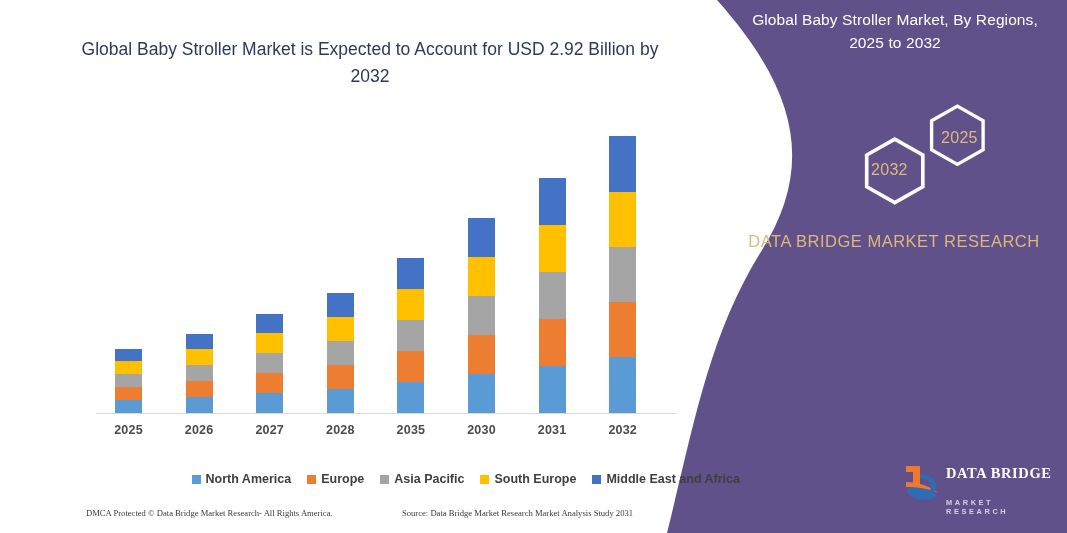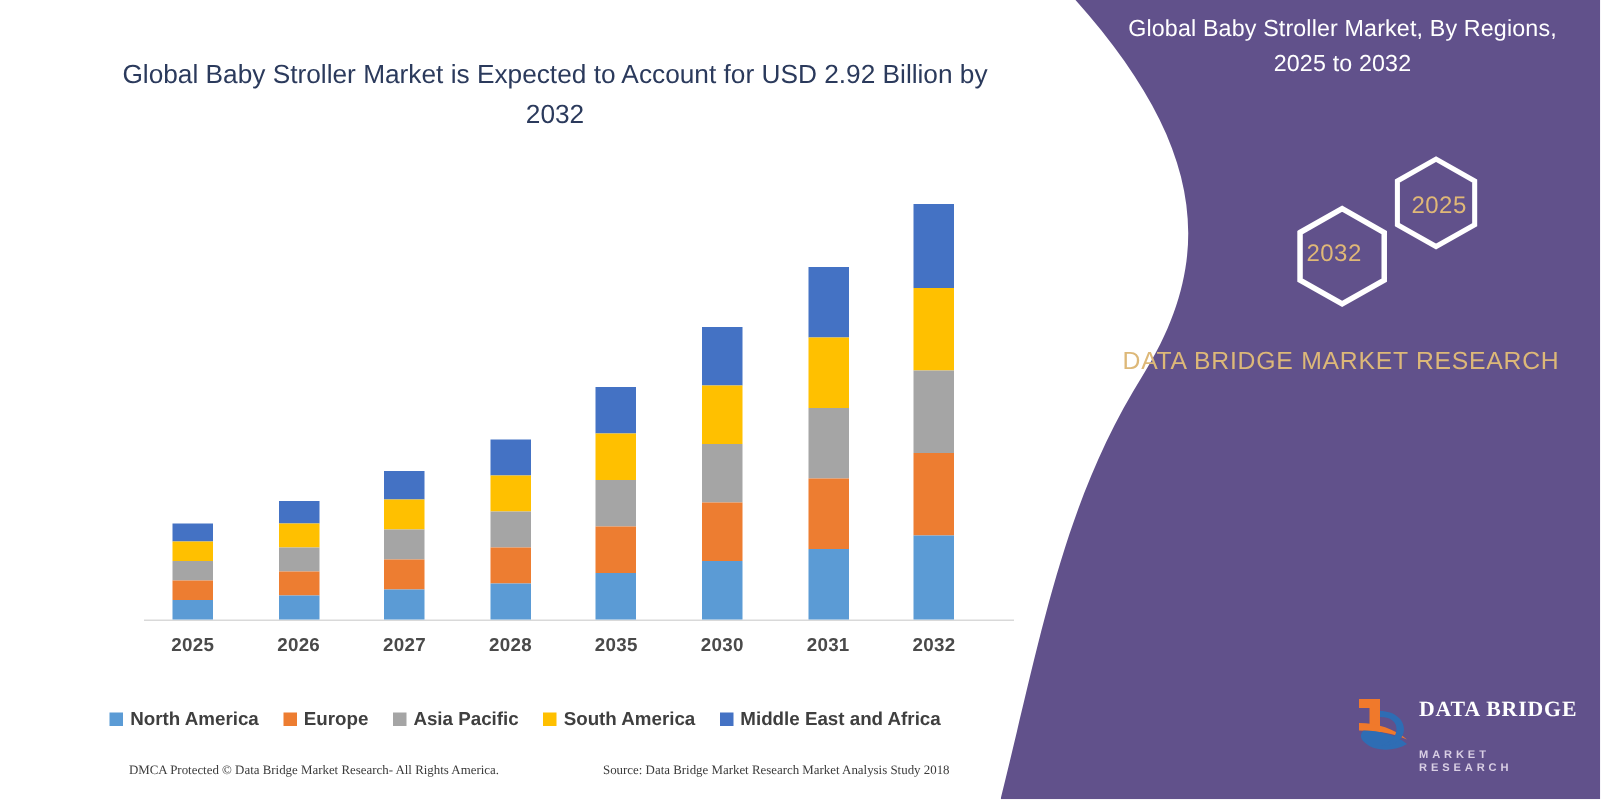--- a/index.html
+++ b/index.html
@@ -157,23 +157,24 @@
     letter-spacing: 0.2px;
   }
 
   
   .legend {
     position: absolute;
     top: 472px;
     left: 0;
     width: 700px;
     display: flex;
-    justify-content: center;
+    justify-content: flex-end;
     align-items: center;
     gap: 16px;
+    padding-left: 40px;
   }
   .legend-item {
     display: flex;
     align-items: center;
     gap: 5px;
   }
   .legend-swatch {
     width: 9px;
     height: 9px;
     display: block;
@@ -335,26 +336,26 @@
       <div class="legend-item">
         <span class="legend-swatch" style="background: rgb(237, 125, 49);"></span>
         <span class="legend-label">Europe</span>
       </div>
       <div class="legend-item">
         <span class="legend-swatch" style="background: rgb(165, 165, 165);"></span>
         <span class="legend-label">Asia Pacific</span>
       </div>
       <div class="legend-item">
         <span class="legend-swatch" style="background: rgb(255, 192, 0);"></span>
-        <span class="legend-label">South America</span>
+        <span class="legend-label">South Europe</span>
       </div>
       <div class="legend-item">
         <span class="legend-swatch" style="background: rgb(68, 114, 196);"></span>
         <span class="legend-label">Middle East and Africa</span>
       </div>
     </div>
 
   <div class="footer">
     <div class="footer-left">DMCA Protected © Data Bridge Market Research-  All Rights America.</div>
-    <div class="footer-right">Source: Data Bridge Market Research  Market Analysis Study 2018</div>
+    <div class="footer-right">Source: Data Bridge Market Research  Market Analysis Study 2031</div>
   </div>
 
 </div>
 
 </body></html>

